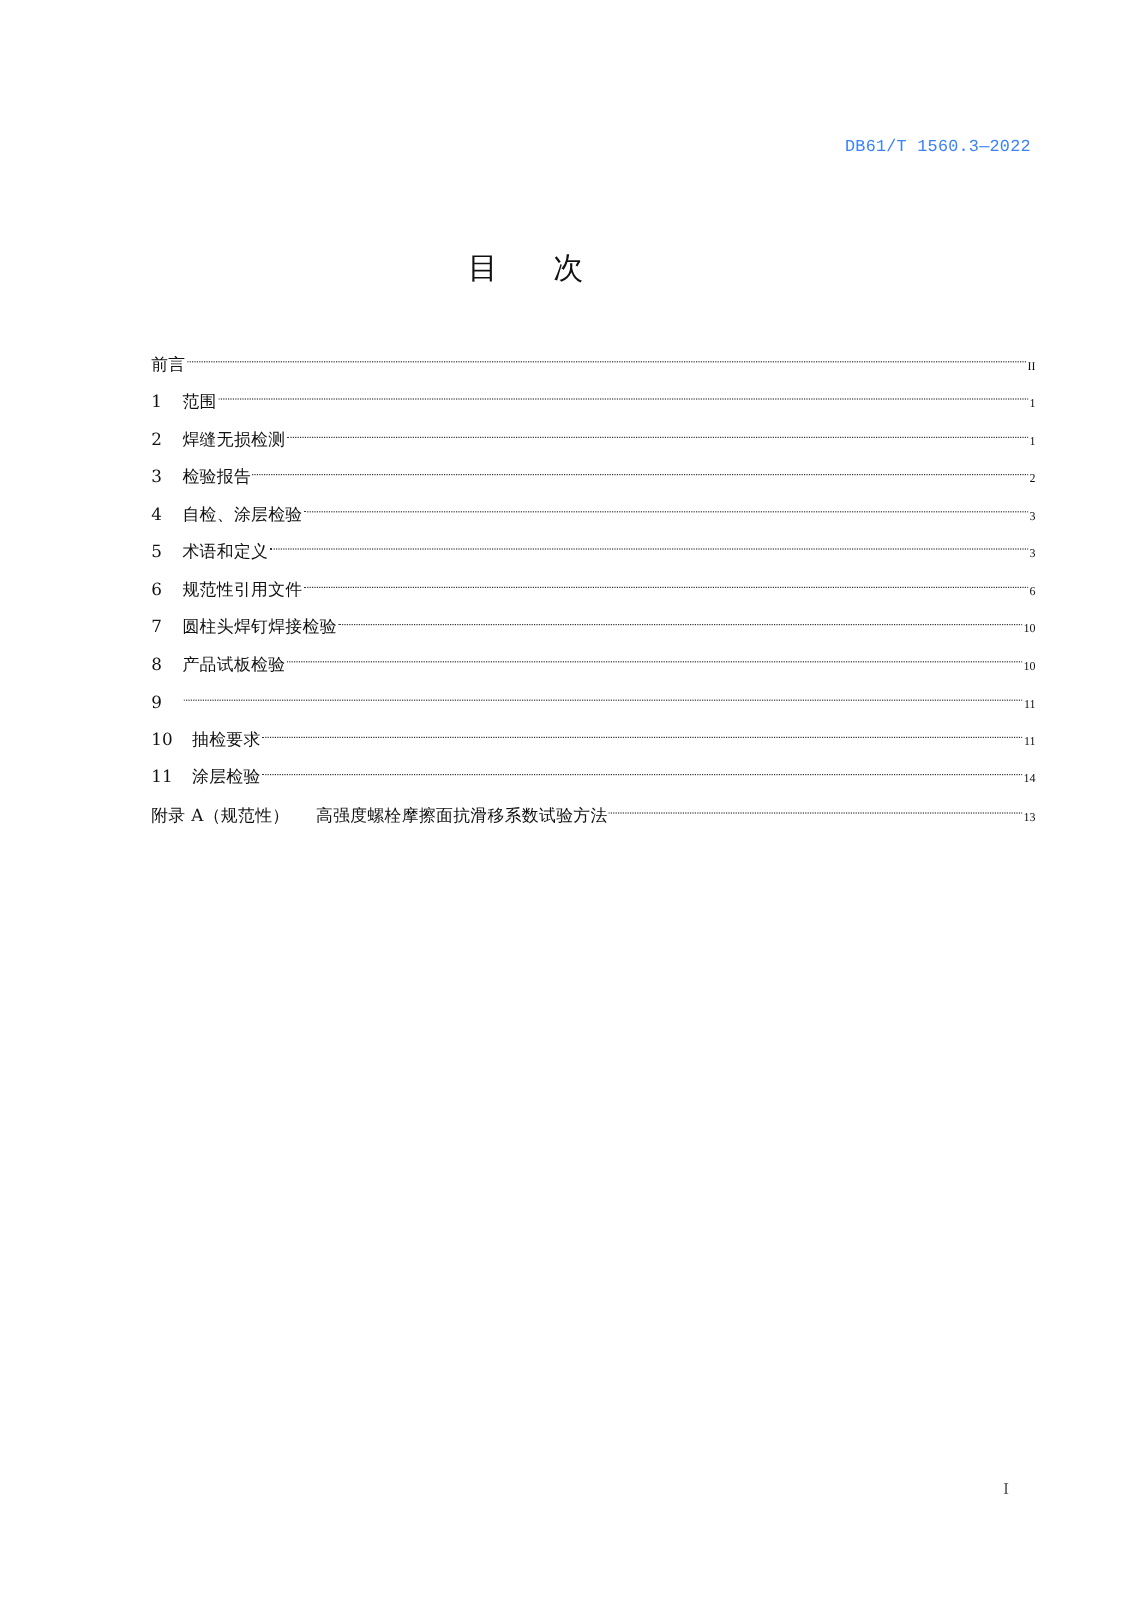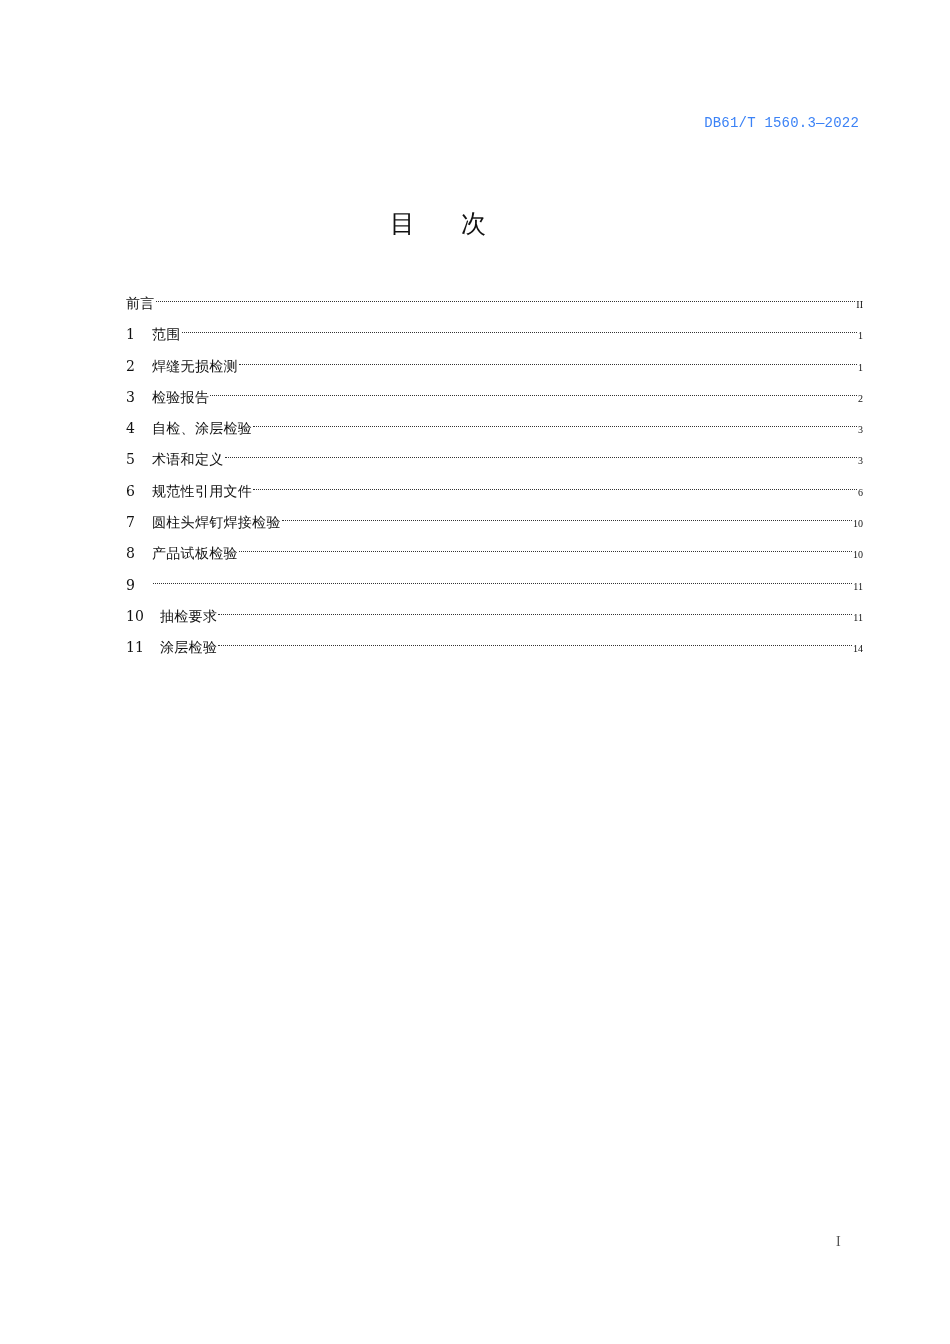--- a/index.html
+++ b/index.html
@@ -183,17 +183,23 @@
       <span class="toc-label">抽检要求</span>
       <span class="toc-leader"></span>
       <span class="toc-page">11</span>
     </li>
     <li class="toc-row">
       <span class="toc-num wide">11</span>
       <span class="toc-label">涂层检验</span>
       <span class="toc-leader"></span>
       <span class="toc-page">14</span>
     </li>
+    <li class="toc-row">
+      <span class="toc-num none"></span>
+      <span class="toc-label"><span>附录 A（规范性）</span><span class="gap"></span><span>高强度螺栓摩擦面抗滑移系数试验方法</span></span>
+      <span class="toc-leader"></span>
+      <span class="toc-page">13</span>
+    </li>
   </ul>
 
   <div class="page-footer">I</div>
 
 </div>
 
 </body></html>

